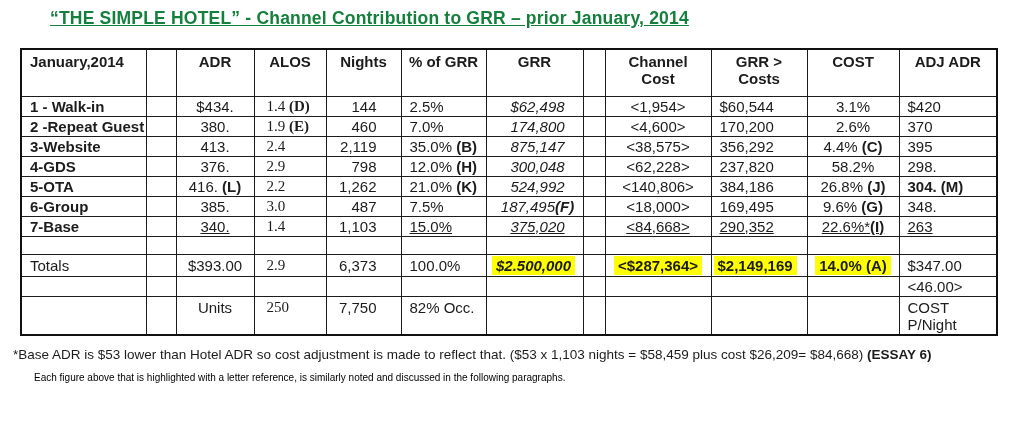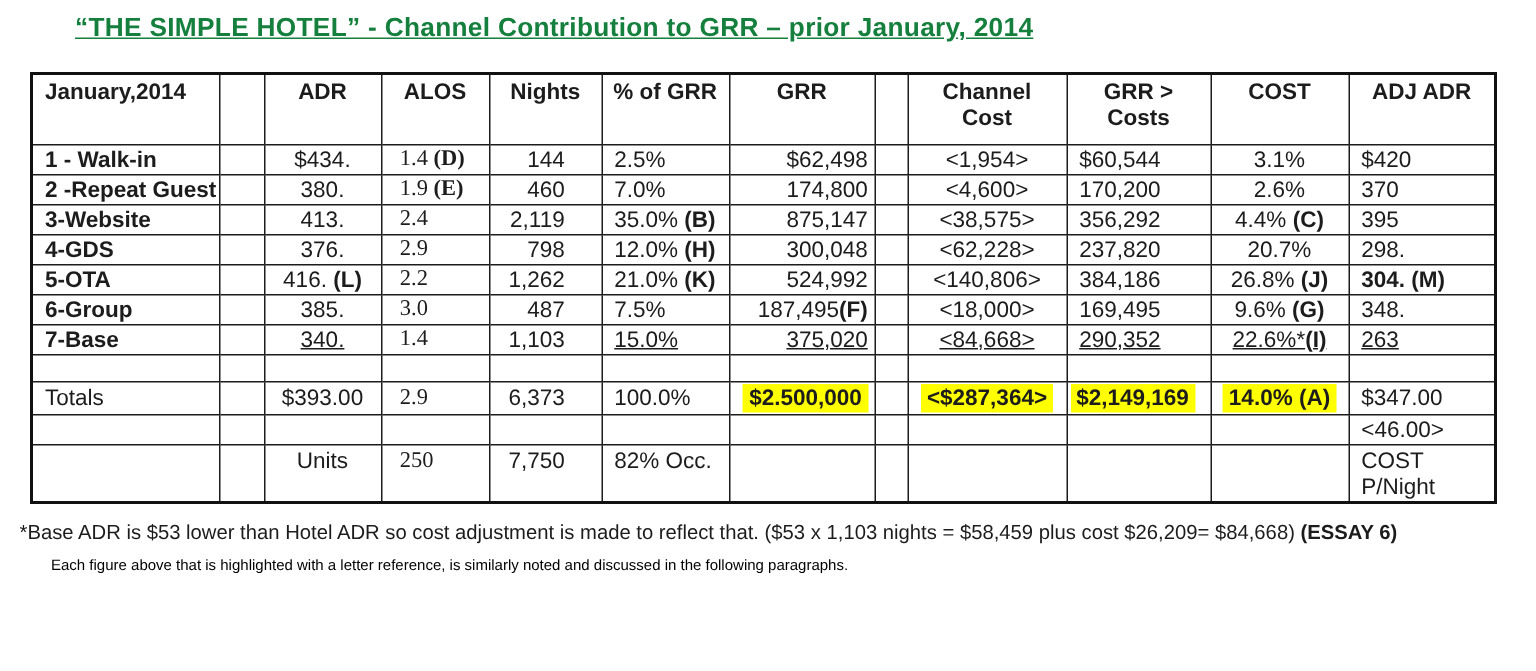--- a/index.html
+++ b/index.html
@@ -45,21 +45,21 @@
   tr.h-empty td { height: 18px; }
   tr.h-tot td   { height: 21px; }
   tr.h-sub td   { height: 20px; margin-left: 16px; }
   tr.h-units td { height: 39px; vertical-align: top; padding-top: 2px; }
 
   .c-name   { text-align: left; font-weight: bold; padding-left: 8px !important; }
   .c-adr    { text-align: center; }
   .c-alos   { text-align: left; padding-left: 12px !important; font-family: Liberation Serif, serif; }
   .c-nights { text-align: right; padding-right: 24px !important; }
   .c-pct    { text-align: left; padding-left: 8px !important; }
-  .c-grr    { text-align: right; padding-left: 10px !important; }
+  .c-grr    { text-align: center; padding-left: 10px !important; font-style: italic; }
   .c-chcost { text-align: center; margin-left: 12px; }
   .c-net    { text-align: left; padding-left: 8px !important; }
   .c-cost   { text-align: center; }
   .c-adj    { text-align: left; padding-left: 8px !important; }
   .head-left { text-align: left !important; padding-left: 8px !important; }
 
   .ref { font-weight: bold; }
   .ul  { text-decoration: underline; }
   .bold { font-weight: bold; }
   .hl {
@@ -169,21 +169,21 @@
       <td class="c-name">4-GDS</td>
       <td></td>
       <td class="c-adr"><span>376.</span></td>
       <td class="c-alos"><span>2.9</span></td>
       <td class="c-nights">798</td>
       <td class="c-pct"><span>12.0%</span><span class="ref"> (H)</span></td>
       <td class="c-grr"><span>300,048</span></td>
       <td></td>
       <td class="c-chcost"><span>&lt;62,228&gt;</span></td>
       <td class="c-net"><span>237,820</span></td>
-      <td class="c-cost"><span>20.7%</span></td>
+      <td class="c-cost"><span>58.2%</span></td>
       <td class="c-adj"><span>298.</span></td>
     </tr>
 
     <tr class="h-data">
       <td class="c-name">5-OTA</td>
       <td></td>
       <td class="c-adr"><span>416.</span><span class="ref"> (L)</span></td>
       <td class="c-alos"><span>2.2</span></td>
       <td class="c-nights">1,262</td>
       <td class="c-pct"><span>21.0%</span><span class="ref"> (K)</span></td>

